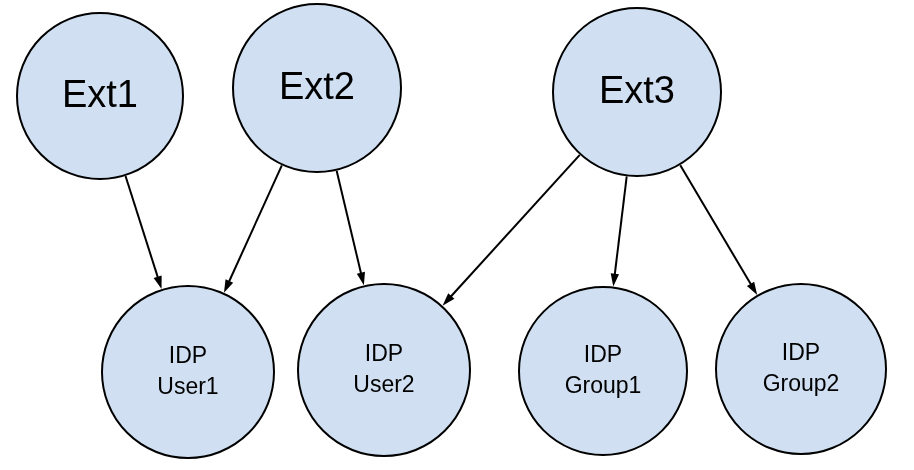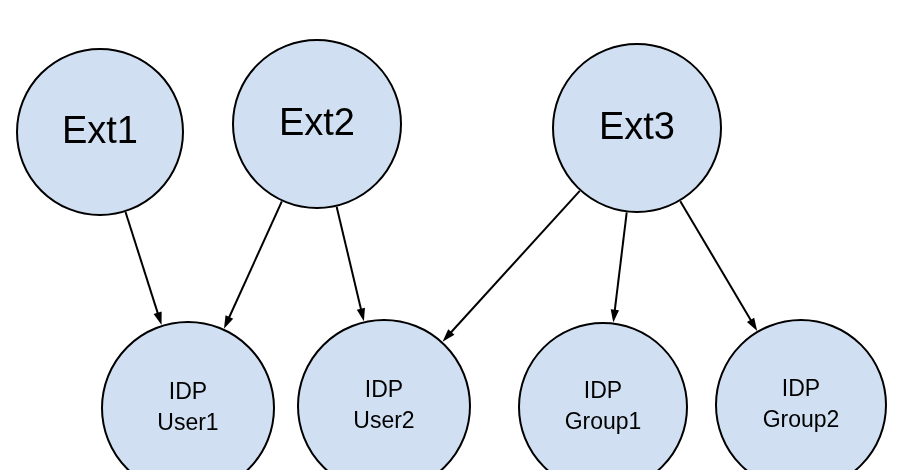--- a/index.html
+++ b/index.html
@@ -12,21 +12,20 @@
     width: 914px;
     height: 470px;
     overflow: hidden;
     font-family: "Liberation Sans", sans-serif;
   }
   #diagram-root {
     position: relative;
     width: 914px;
     height: 366px;
     background: #ffffff;
-    margin-top: 36px;
   }
   #graph-svg {
     display: block;
     width: 914px;
     height: 470px;
   }
   .node-shape {
     fill: #d0e0f2;
     stroke: #000000;
     stroke-width: 2;

